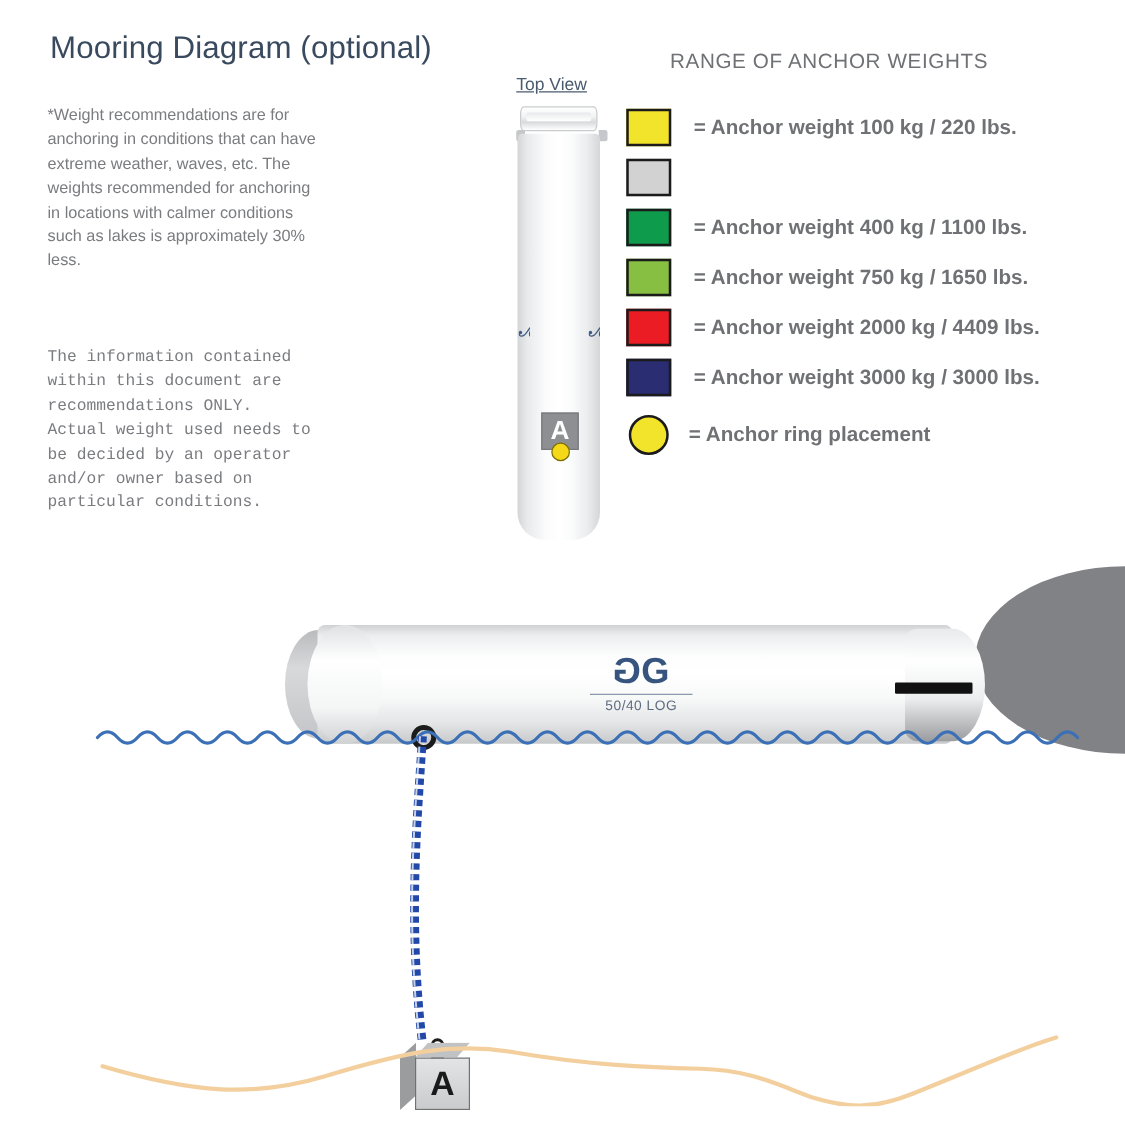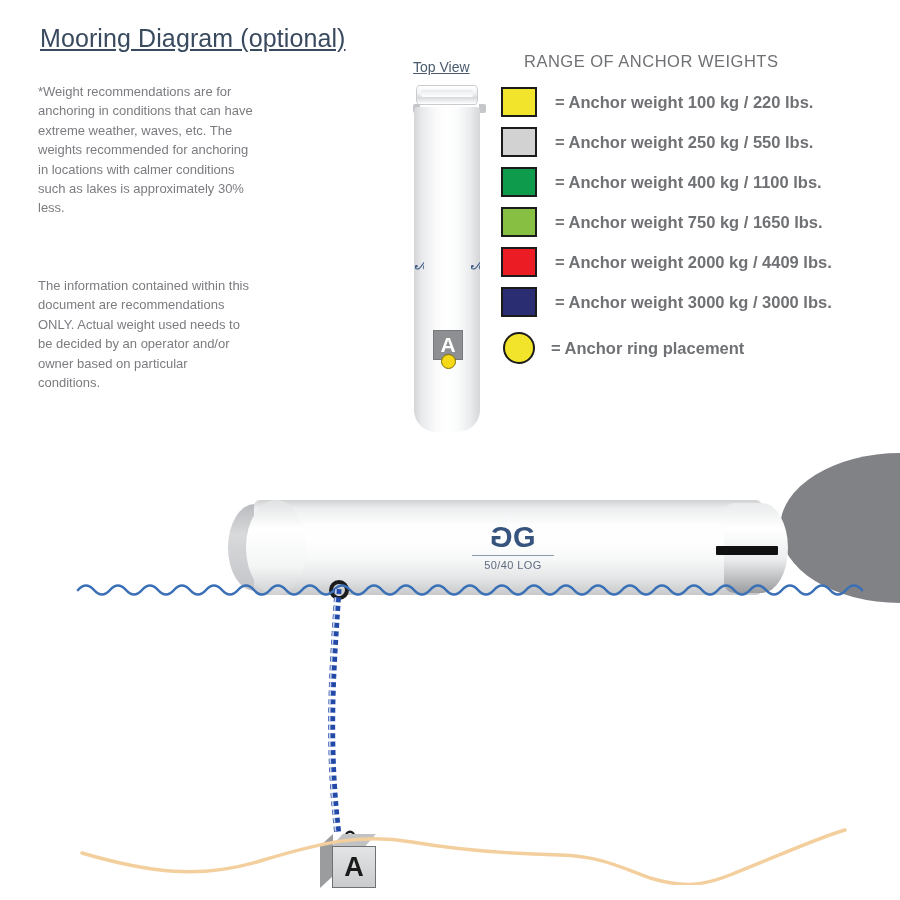--- a/index.html
+++ b/index.html
@@ -2,28 +2,28 @@
 <html><head>
 <meta charset="utf-8">
 <style>
   html,body{margin:0;padding:0;background:#ffffff;}
   body{width:900px;height:900px;position:relative;overflow:hidden;
        font-family:"Liberation Sans",sans-serif;color:#6d6e71;}
 
   
   #title{
     position:absolute;left:40px;top:24px;width:400px;
-    font-size:25px;color:#3a4a5e;letter-spacing:.1px;text-decoration:underline;
+    font-size:25px;color:#3a4a5e;letter-spacing:.1px;
   }
   .para{
     position:absolute;left:38px;width:215px;
     font-size:13px;line-height:19.4px;color:#7b7c80;
   }
   #para1{top:82px;}
-  #para2{top:276px;}
+  #para2{top:276px;font-family:Liberation Mono, monospace;}
 
   
   #topview-label{
     position:absolute;left:413px;top:59px;font-size:14px;color:#4a5b6e;text-decoration:underline;
   }
 
   
   #topview{position:absolute;left:405px;top:85px;width:90px;height:355px;}
   #tv-cap{
     position:absolute;left:11px;top:0;width:62px;height:20px;
@@ -59,23 +59,22 @@
     display:flex;align-items:center;justify-content:center;
     color:#ffffff;font-size:21px;font-weight:bold;box-sizing:border-box;
   }
   #tv-ring{
     position:absolute;left:36px;top:269px;width:15px;height:15px;border-radius:50%;
     background:#f5d817;border:1px solid #7d7002;box-sizing:border-box;
   }
 
   
   #legend-title{
-    position:absolute;left:524px;top:40px;font-size:16.5px;color:#6f7174;
+    position:absolute;left:536px;top:40px;font-size:16.5px;color:#6f7174;
     letter-spacing:.5px;
-    margin-top:12px;
   }
   #legend{position:absolute;left:501px;top:82px;width:380px;}
   .legend-row{display:flex;align-items:center;height:40px;}
   .sw{width:36px;height:30px;border:2px solid #1b1b1b;box-sizing:border-box;flex:0 0 auto;}
   .sw-circle{
     width:32px;height:32px;border-radius:50%;border:2px solid #1b1b1b;
     box-sizing:border-box;margin-left:2px;flex:0 0 auto;
   }
   .legend-label{
     margin-left:18px;font-size:16.5px;color:#6f7174;white-space:nowrap;font-weight:bold;
@@ -191,21 +190,20 @@
 
 <div id="legend-title">RANGE OF ANCHOR WEIGHTS</div>
 
 <div id="legend">
   <div class="legend-row">
     <div class="sw" style="background: rgb(242, 227, 43);"></div>
     <div class="legend-label">= Anchor weight 100 kg / 220 lbs.</div>
   </div>
   <div class="legend-row">
     <div class="sw" style="background: rgb(210, 210, 210);"></div>
-    <div class="legend-label">= Anchor weight 250 kg / 550 lbs.</div>
   </div>
   <div class="legend-row">
     <div class="sw" style="background: rgb(15, 155, 76);"></div>
     <div class="legend-label">= Anchor weight 400 kg / 1100 lbs.</div>
   </div>
   <div class="legend-row">
     <div class="sw" style="background: rgb(134, 191, 65);"></div>
     <div class="legend-label">= Anchor weight 750 kg / 1650 lbs.</div>
   </div>
   <div class="legend-row">

